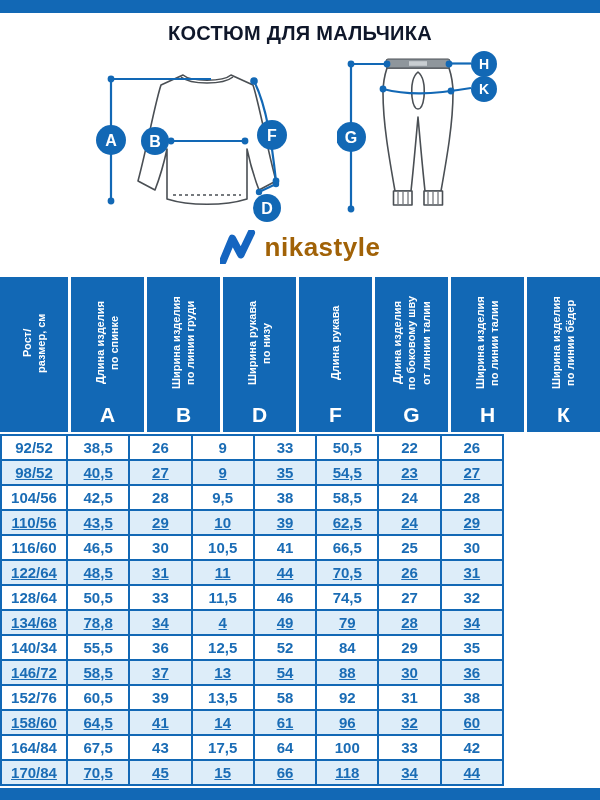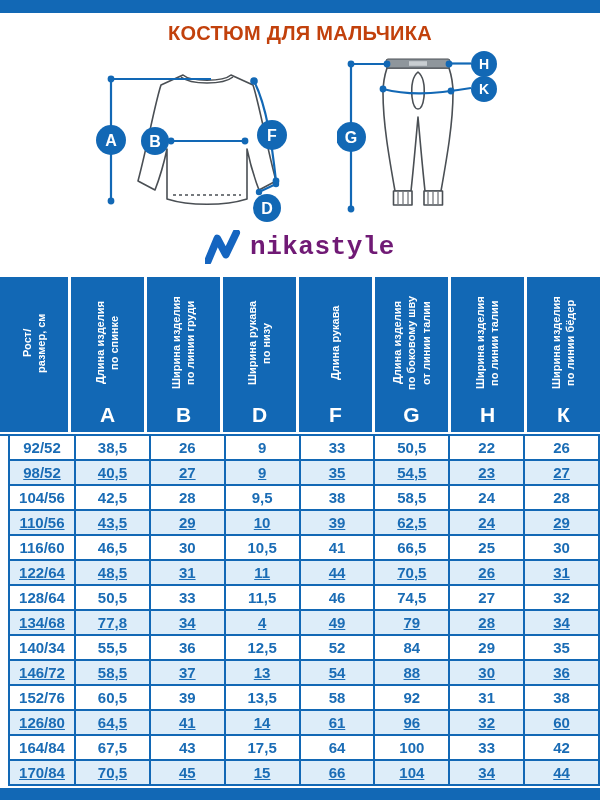--- a/index.html
+++ b/index.html
@@ -8,39 +8,39 @@
     --text-blue:#1a6cb5;
     --row-alt:#ddedf9;
     --outline:#4a4f54;
   }
   *{margin:0;padding:0;box-sizing:border-box;}
   html,body{width:600px;height:800px;background:#fff;overflow:hidden;
     font-family:"Liberation Sans", sans-serif;}
   .top-bar,.bottom-bar{width:600px;background:var(--blue);}
   .top-bar{height:13px;}
   .bottom-bar{height:15px;margin-top:2px;}
-  .page-title{margin:9px 8px 0;text-align:center;color:#c2410c;
+  .page-title{margin:9px 8px 0;text-align:center;color:#0f172a;
     font-size:20px;font-weight:800;letter-spacing:.3px;}
   .diagrams{display:flex;justify-content:center;align-items:flex-start;
     gap:14px;margin-top:6px;height:176px;}
   .logo-row{display:flex;justify-content:center;align-items:center;
     gap:9px;height:36px;margin-top:2px;}
-  .logo-text{color:#701a75;font-size:26px;font-weight:700;letter-spacing:.5px;font-family:Liberation Mono, monospace;}
+  .logo-text{color:#a16207;font-size:26px;font-weight:700;letter-spacing:.5px;}
   
   .size-table-head{display:grid;grid-template-columns:68px repeat(7,1fr);
     gap:3px;background:#fff;margin-top:12px;width:600px;}
   .hcell{background:var(--blue);height:155px;display:flex;
     flex-direction:column;align-items:center;padding:8px 0 3px;}
   .vlabel{flex:1;display:flex;align-items:center;justify-content:center;
     writing-mode:vertical-rl;transform:rotate(180deg);
     white-space:pre-line;color:#fff;font-weight:700;font-size:11px;
     line-height:1.3;text-align:center;}
   .hletter{height:28px;color:#fff;font-weight:800;font-size:21px;line-height:28px;}
   
-  .size-table-body{width:600px;margin-top:2px;border-top:2px solid var(--blue);padding-left:8px;}
+  .size-table-body{width:504px;margin-top:2px;border-top:2px solid var(--blue);}
   .trow{display:grid;grid-template-columns:68px repeat(7,1fr);height:25px;}
   .trow.alt .tcell{background:var(--row-alt);text-decoration:underline;}
   .tcell{border-right:2px solid var(--blue);border-bottom:2px solid var(--blue);
     color:var(--text-blue);font-weight:700;font-size:15px;text-align:center;
     line-height:23px;background:#fff;}
   .tcell:first-child{border-left:2px solid var(--blue);}
   
   .badge-letter{fill:#fff;font-family:"Liberation Sans",sans-serif;
     font-weight:800;font-size:16px;text-anchor:middle;}
   .badge-letter.small{font-size:14px;}
@@ -264,21 +264,21 @@
       <div class="tcell">50,5</div>
       <div class="tcell">33</div>
       <div class="tcell">11,5</div>
       <div class="tcell">46</div>
       <div class="tcell">74,5</div>
       <div class="tcell">27</div>
       <div class="tcell">32</div>
     </div>
     <div class="trow alt">
       <div class="tcell">134/68</div>
-      <div class="tcell">77,8</div>
+      <div class="tcell">78,8</div>
       <div class="tcell">34</div>
       <div class="tcell">4</div>
       <div class="tcell">49</div>
       <div class="tcell">79</div>
       <div class="tcell">28</div>
       <div class="tcell">34</div>
     </div>
     <div class="trow">
       <div class="tcell">140/34</div>
       <div class="tcell">55,5</div>
@@ -303,21 +303,21 @@
       <div class="tcell">152/76</div>
       <div class="tcell">60,5</div>
       <div class="tcell">39</div>
       <div class="tcell">13,5</div>
       <div class="tcell">58</div>
       <div class="tcell">92</div>
       <div class="tcell">31</div>
       <div class="tcell">38</div>
     </div>
     <div class="trow alt">
-      <div class="tcell">126/80</div>
+      <div class="tcell">158/60</div>
       <div class="tcell">64,5</div>
       <div class="tcell">41</div>
       <div class="tcell">14</div>
       <div class="tcell">61</div>
       <div class="tcell">96</div>
       <div class="tcell">32</div>
       <div class="tcell">60</div>
     </div>
     <div class="trow">
       <div class="tcell">164/84</div>
@@ -328,19 +328,19 @@
       <div class="tcell">100</div>
       <div class="tcell">33</div>
       <div class="tcell">42</div>
     </div>
     <div class="trow alt">
       <div class="tcell">170/84</div>
       <div class="tcell">70,5</div>
       <div class="tcell">45</div>
       <div class="tcell">15</div>
       <div class="tcell">66</div>
-      <div class="tcell">104</div>
+      <div class="tcell">118</div>
       <div class="tcell">34</div>
       <div class="tcell">44</div>
     </div>
   </div>
 
 <div class="bottom-bar"></div>
 
 </body></html>

